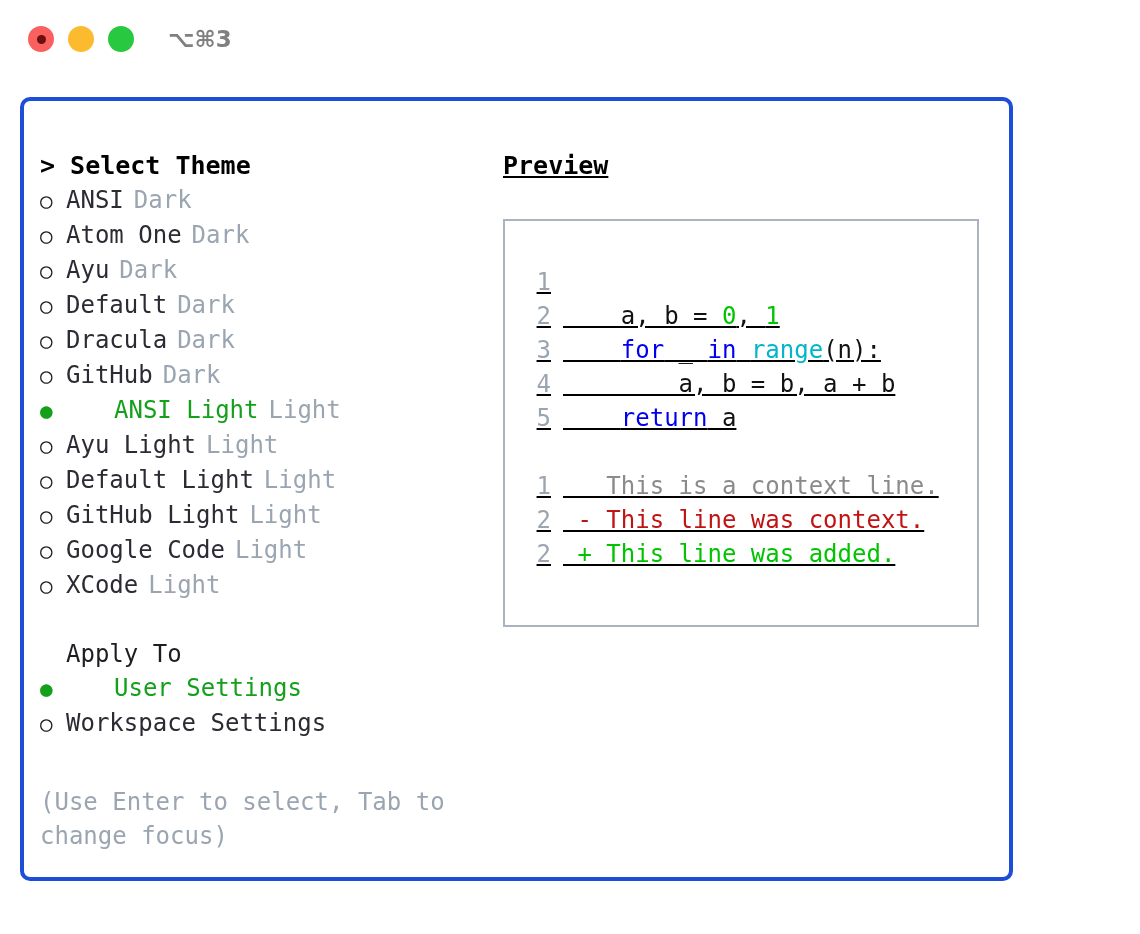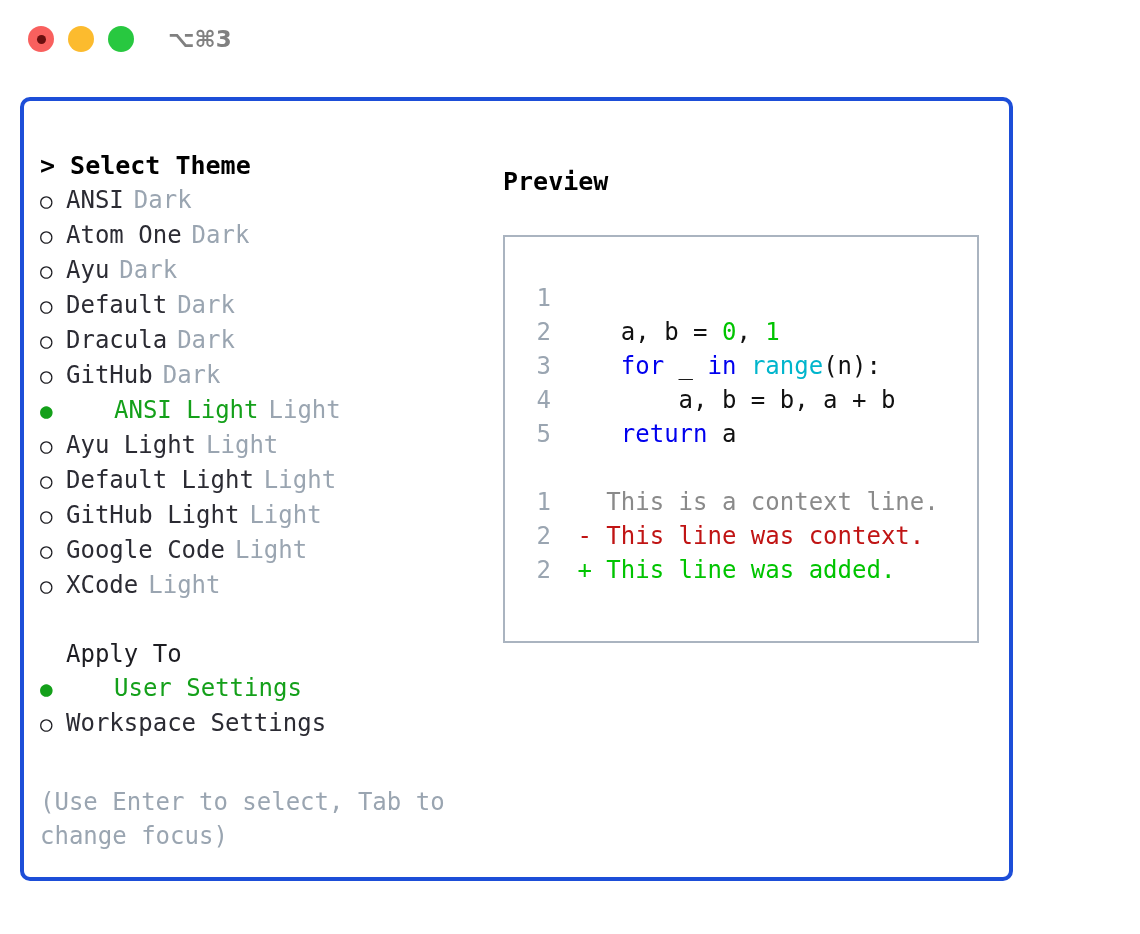--- a/index.html
+++ b/index.html
@@ -127,22 +127,23 @@
     font-size: 24px;
     color: #9aa5b1;
     line-height: 34px;
     width: 410px;
     white-space: pre-wrap;
   }
   
   .right-pane {
     position: absolute;
     left: 479px;
-    top: 64px;
+    top: 48px;
     width: 490px;
+    text-decoration: underline;
   }
   .preview-box {
     margin-top: 36px;
     width: 476px;
     height: 408px;
     border: 2px solid #aab4c0;
     box-sizing: border-box;
     padding: 44px 0 0 0;
   }
   .code-line {

